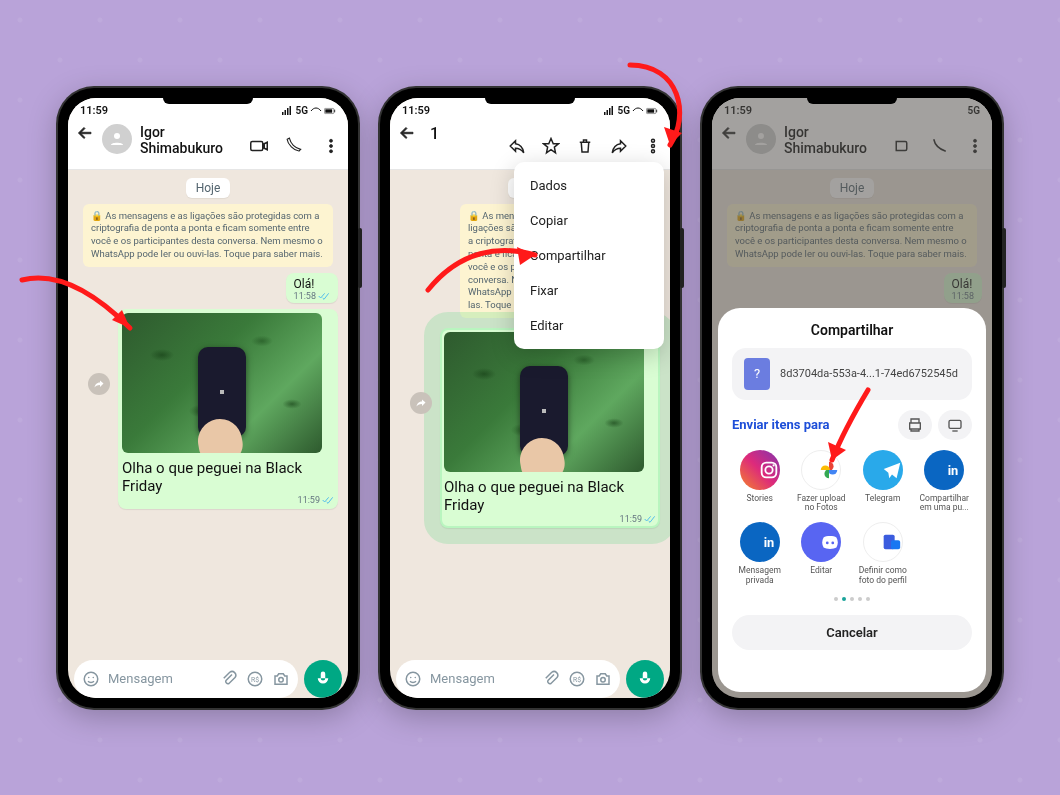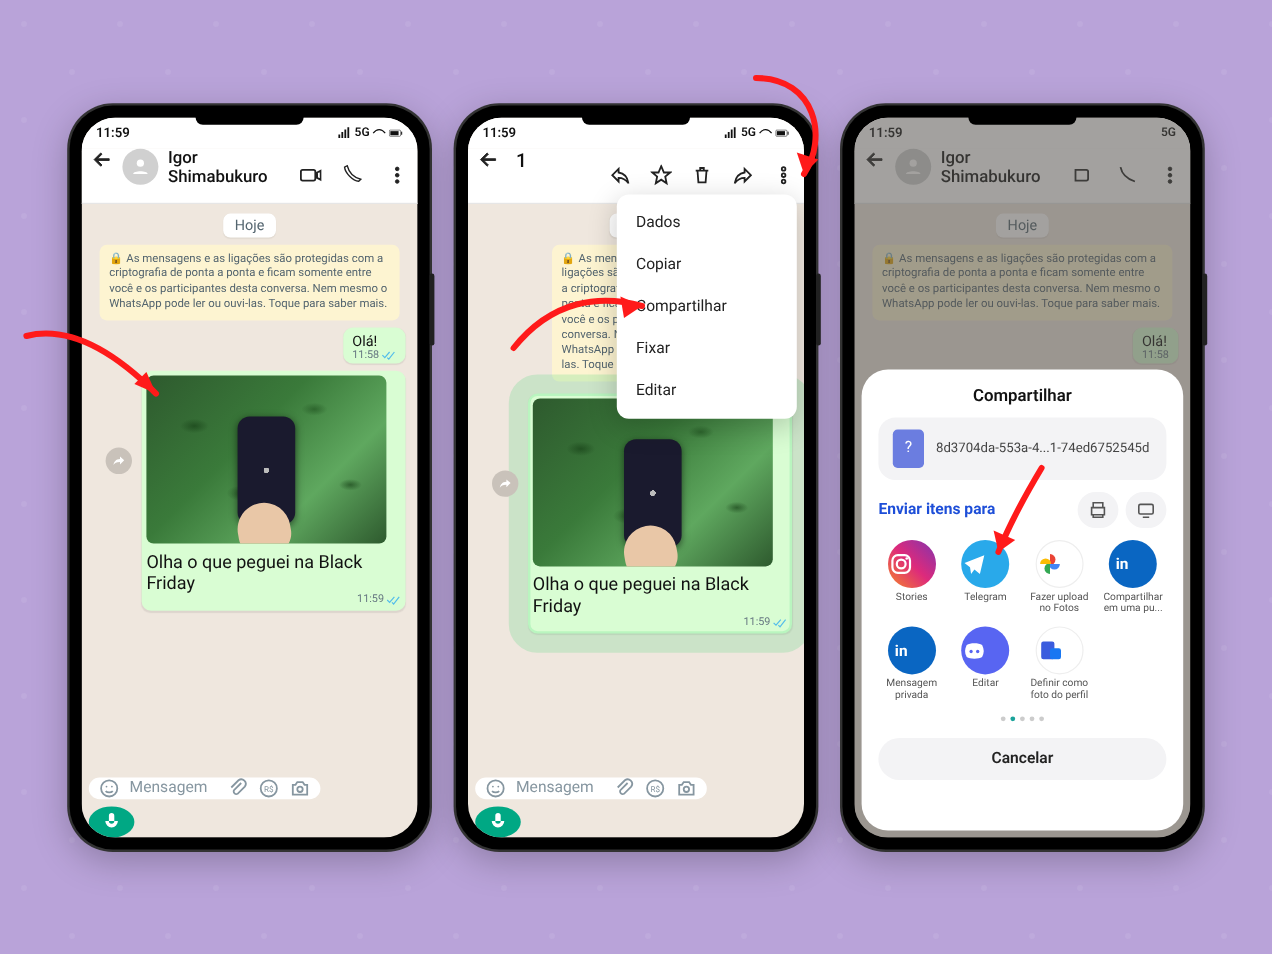--- a/index.html
+++ b/index.html
@@ -181,25 +181,24 @@
     left:-30px; top:64px;
     width:22px; height:22px;
     border-radius:50%;
     background:#c9c2ba;
     display:flex; align-items:center; justify-content:center;
   }
   .forward-badge svg{width:12px;height:12px;fill:#fff;}
   .composer {
     height: 50px;
     display:flex;
-    align-items:flex-start;
+    align-items:flex-end;
     padding:0 6px;
     gap:6px;
     background:transparent;
-    flex-direction:column;
   }
   .composer-input {
     flex:1;
     height:38px;
     background:#fff;
     border-radius:22px;
     display:flex;
     align-items:center;
     padding:0 8px;
     gap:8px;
@@ -282,21 +281,21 @@
     display:grid;
     grid-template-columns:repeat(4,1fr);
     gap:10px 6px;
   }
   .app{
     display:flex;flex-direction:column;align-items:center;gap:4px;
     font-size:8.5px; color:#555; text-align:center; line-height:1.1;
   }
   .app .ico{
     width:40px;height:40px;border-radius:50%;
-    display:flex;align-items:center;justify-content:flex-start;
+    display:flex;align-items:center;justify-content:flex-end;
   }
   .app .ico svg{width:22px;height:22px;}
   .dots{display:flex;justify-content:center;gap:4px;margin-top:2px;}
   .dots span{width:4px;height:4px;border-radius:50%;background:#ccc;}
   .dots span.active{background:#1aa39a;}
   .cancel-btn{
     margin-top:4px;
     background:#f3f3f5;
     border-radius:22px;
     text-align:center;
@@ -618,37 +617,37 @@
           <div class="ico" style="background:linear-gradient(45deg,#f58529,#dd2a7b,#8134af);">
               <svg viewBox="0 0 24 24">
                 <rect x="4" y="4" width="16" height="16" rx="5" fill="none" stroke="#fff" stroke-width="2"></rect>
                 <circle cx="12" cy="12" r="4" fill="none" stroke="#fff" stroke-width="2"></circle>
                 <circle cx="17" cy="7" r="1.2" fill="#fff"></circle>
               </svg>
             </div>
           <span>Stories</span>
         </div>
         <div class="app">
-          <div class="ico" style="background:#29a9ea;">
-              <svg viewBox="0 0 24 24">
-                <path d="M3 11l18-7-4 17-5-4-3 4-1-6z" fill="#fff"></path>
-              </svg>
-            </div>
-          <span>Telegram</span>
-        </div>
-        <div class="app">
           <div class="ico" style="background:#fff; border:1px solid #eee;">
               <svg viewBox="0 0 24 24">
                 <path d="M12 3a5 5 0 0 1 0 10z" fill="#ea4335"></path>
                 <path d="M21 12a5 5 0 0 1-10 0z" fill="#4285f4"></path>
                 <path d="M12 21a5 5 0 0 1 0-10z" fill="#34a853"></path>
                 <path d="M3 12a5 5 0 0 1 10 0z" fill="#fbbc04"></path>
               </svg>
             </div>
           <span>Fazer upload no Fotos</span>
+        </div>
+        <div class="app">
+          <div class="ico" style="background:#29a9ea;">
+              <svg viewBox="0 0 24 24">
+                <path d="M3 11l18-7-4 17-5-4-3 4-1-6z" fill="#fff"></path>
+              </svg>
+            </div>
+          <span>Telegram</span>
         </div>
         <div class="app">
           <div class="ico" style="background:#0a66c2;">
               <svg viewBox="0 0 24 24">
                 <text x="12" y="17" text-anchor="middle" font-size="14" font-weight="700" fill="#fff">in</text>
               </svg>
             </div>
           <span>Compartilhar em uma pu...</span>
         </div>
         <div class="app">

